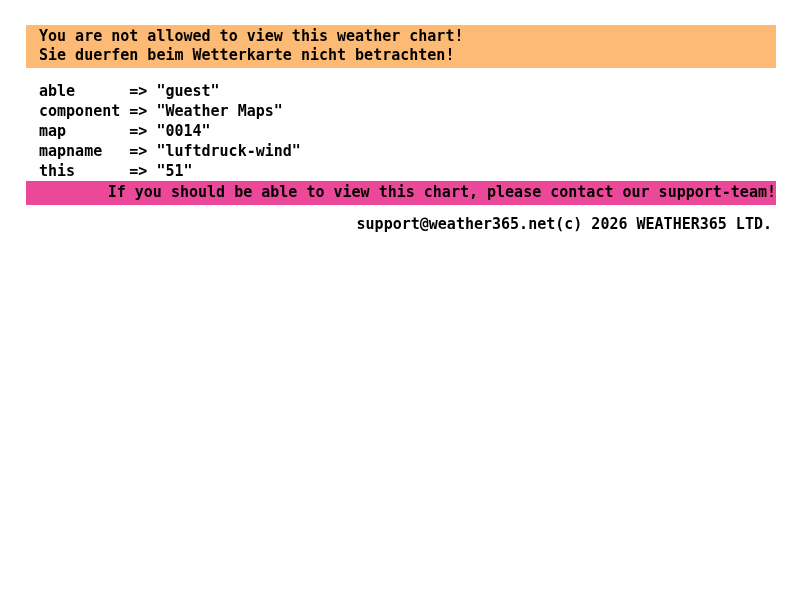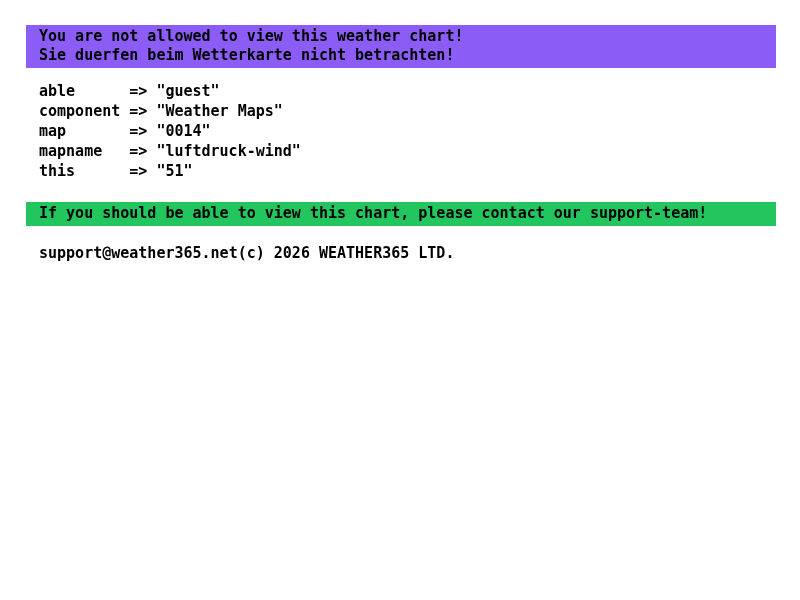--- a/index.html
+++ b/index.html
@@ -19,46 +19,46 @@
   .page {
     margin: 25px 0 0 26px;
     width: 750px;
   }
   .banner {
     padding: 2px 0 3px 13px;
     line-height: 19px;
     white-space: nowrap;
   }
   .banner-red {
-    background: #8b5cf6;
+    background: #fdba74;
     margin-top: 8px;
   }
   .banner-green {
-    background: #22c55e;
-    margin-top: 21px;
+    background: #ec4899;
+    text-align: right;
   }
   .kv {
     margin: 13px 0 0 13px;
     line-height: 20px;
     white-space: nowrap;
   }
   .kv-key {
     display: inline-block;
     width: 10ch;
   }
   .kv-arrow {
     display: inline-block;
     width: 3ch;
   }
   .footer {
-    margin-top: 17px;
+    margin-top: 9px;
     padding: 0 4px 0 13px;
     line-height: 20px;
     display: flex;
-    justify-content: flex-start;
+    justify-content: flex-end;
     white-space: nowrap;
   }
 </style>
 </head>
 <body>
 
 <div class="page">
 
   <div class="banner banner-red">
     <div>You are not allowed to view this weather chart!</div>

